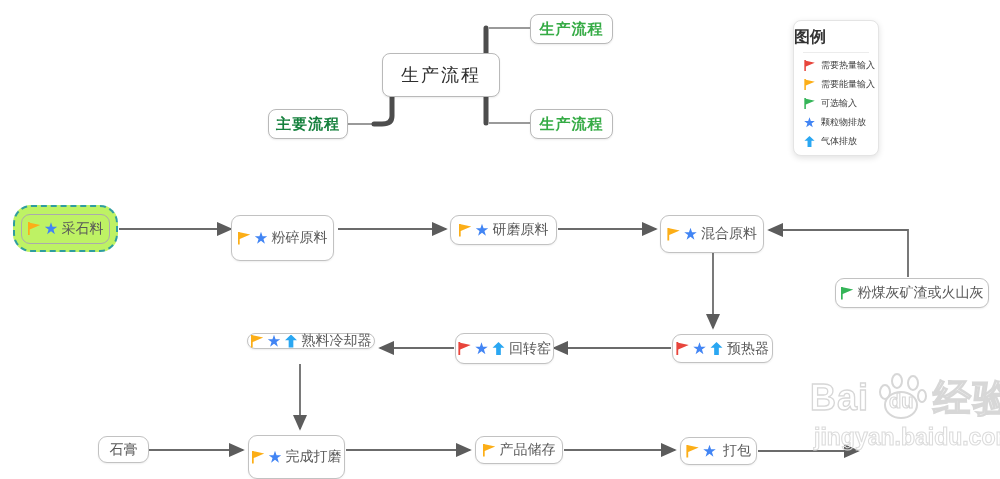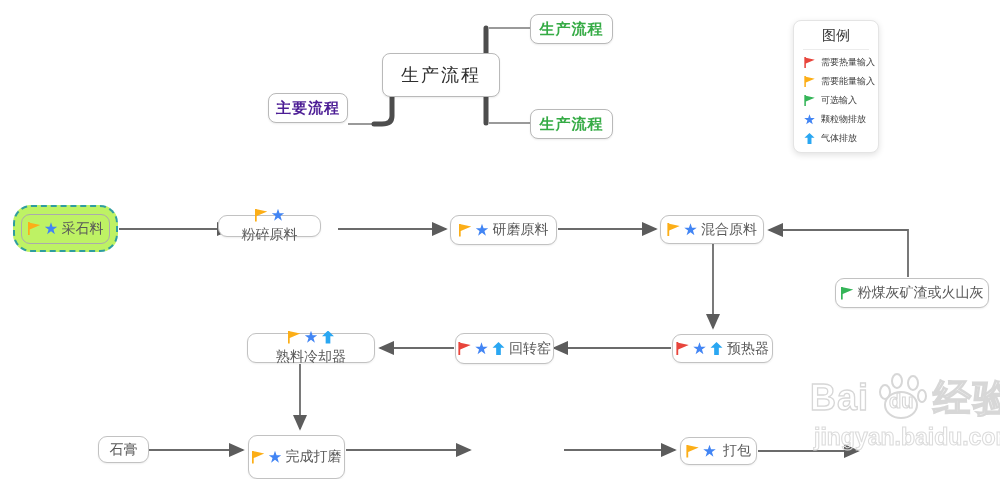--- a/index.html
+++ b/index.html
@@ -25,21 +25,21 @@
   
   .mm-node{position:absolute;z-index:2;box-sizing:border-box;background:#fff;border:1px solid #b9b9b9;
            border-radius:8px;display:flex;align-items:center;justify-content:center;
            font-family:"Liberation Serif","DejaVu Serif",serif;box-shadow:0 1px 2px rgba(0,0,0,.08);white-space:nowrap;}
   .mm-root{font-size:18px;color:#2e2e2e;letter-spacing:2px;}
   .mm-child{font-size:15px;font-weight:bold;letter-spacing:1px;}
 
   
   .legend{position:absolute;z-index:4;box-sizing:border-box;background:#fff;border:1px solid #e4e4e4;
           border-radius:8px;box-shadow:0 2px 6px rgba(0,0,0,.12);padding:5px 0 4px;}
-  .legend-title{text-align:center;font-size:14px;font-weight:normal;color:#333;padding:1px 0 4px;}
+  .legend-title{font-size:16px;font-weight:bold;color:#333;padding:1px 0 4px;}
   .legend-divider{border-top:1px solid #ececec;margin:0 9px 3px;}
   .lrow{display:flex;align-items:center;gap:6px;padding:3px 10px;font-size:9px;color:#3d3d3d;white-space:nowrap;}
   .lrow .icon{width:11px;height:11px;}
 
   
   .wm{position:absolute;z-index:3;pointer-events:none;color:transparent;
       -webkit-text-stroke:1.3px #d7d7d7;font-weight:bold;white-space:nowrap;margin-left:40px;}
   .wm-row1{display:flex;align-items:center;gap:6px;}
   .wm-bai{font-size:36px;letter-spacing:1px;}
   .wm-jy{font-size:38px;letter-spacing:2px;}
@@ -87,21 +87,21 @@
 
   <div class="mm-node mm-root" style="left:382px;top:53px;width:118px;height:44px;">
     <span>生产流程</span>
   </div>
   <div class="mm-node mm-child" style="left:530px;top:14px;width:83px;height:30px;color:#35ab45;">
     <span>生产流程</span>
   </div>
   <div class="mm-node mm-child" style="left:530px;top:109px;width:83px;height:30px;color:#35ab45;">
     <span>生产流程</span>
   </div>
-  <div class="mm-node mm-child" style="left:268px;top:93px;width:80px;height:30px;color:#4c1d95;">
+  <div class="mm-node mm-child" style="left:268px;top:109px;width:80px;height:30px;color:#15803d;">
     <span>主要流程</span>
   </div>
 
   <div class="legend" style="left:793px;top:20px;width:86px;">
     <div class="legend-title">图例</div>
     <div class="legend-divider"></div>
     <div class="lrow">
       <span class="licons" style="display:flex">
           <span class="icon shape-flag" style="background: rgb(232, 69, 60);"></span>
         </span>
@@ -136,37 +136,37 @@
   <div class="sel-wrap" style="left:13px;top:205px;width:105px;height:47px;">
     <div class="node" style="width:89px;height:30px;">
       <span style="display:flex;gap:4px">
           <span class="icon shape-flag" style="background: rgb(252, 174, 23);"></span>
           <span class="icon shape-star" style="background: rgb(66, 133, 244);"></span>
         </span>
       <span>采石料</span>
     </div>
   </div>
 
-  <div class="node" style="left:218px;top:215px;width:103px;height:22px;flex-direction:column;">
+  <div class="node" style="left:231px;top:215px;width:103px;height:46px;">
     <span style="display:flex;gap:4px">
         <span class="icon shape-flag" style="background: rgb(252, 174, 23);"></span>
         <span class="icon shape-star" style="background: rgb(66, 133, 244);"></span>
       </span>
     <span>粉碎原料</span>
   </div>
 
   <div class="node" style="left:450px;top:215px;width:107px;height:30px;">
     <span style="display:flex;gap:4px">
         <span class="icon shape-flag" style="background: rgb(252, 174, 23);"></span>
         <span class="icon shape-star" style="background: rgb(66, 133, 244);"></span>
       </span>
     <span>研磨原料</span>
   </div>
 
-  <div class="node" style="left:660px;top:215px;width:104px;height:29px;">
+  <div class="node" style="left:660px;top:215px;width:104px;height:38px;">
     <span style="display:flex;gap:4px">
         <span class="icon shape-flag" style="background: rgb(252, 174, 23);"></span>
         <span class="icon shape-star" style="background: rgb(66, 133, 244);"></span>
       </span>
     <span>混合原料</span>
   </div>
 
   <div class="node" style="left:835px;top:278px;width:154px;height:30px;">
     <span style="display:flex;gap:4px">
         <span class="icon shape-flag" style="background: rgb(53, 181, 88);"></span>
@@ -185,41 +185,47 @@
 
   <div class="node" style="left:455px;top:333px;width:99px;height:31px;">
     <span style="display:flex;gap:4px">
         <span class="icon shape-flag" style="background: rgb(232, 69, 60);"></span>
         <span class="icon shape-star" style="background: rgb(66, 133, 244);"></span>
         <span class="icon shape-arrow-up" style="background: rgb(42, 167, 242);"></span>
       </span>
     <span>回转窑</span>
   </div>
 
-  <div class="node" style="left:247px;top:333px;width:128px;height:30px;flex-direction:column;">
+  <div class="node" style="left:247px;top:333px;width:128px;height:16px;">
     <span style="display:flex;gap:4px">
         <span class="icon shape-flag" style="background: rgb(252, 174, 23);"></span>
         <span class="icon shape-star" style="background: rgb(66, 133, 244);"></span>
         <span class="icon shape-arrow-up" style="background: rgb(42, 167, 242);"></span>
       </span>
     <span>熟料冷却器</span>
   </div>
 
   <div class="node" style="left:98px;top:436px;width:51px;height:27px;">
     <span>石膏</span>
   </div>
 
   <div class="node" style="left:248px;top:435px;width:97px;height:44px;">
     <span style="display:flex;gap:4px">
         <span class="icon shape-flag" style="background: rgb(252, 174, 23);"></span>
         <span class="icon shape-star" style="background: rgb(66, 133, 244);"></span>
       </span>
     <span>完成打磨</span>
   </div>
 
+  <div class="node" style="left:475px;top:436px;width:88px;height:28px;">
+    <span style="display:flex;gap:4px">
+        <span class="icon shape-flag" style="background: rgb(252, 174, 23);"></span>
+      </span>
+    <span>产品储存</span>
+  </div>
 
   <div class="node" style="left:680px;top:437px;width:77px;height:28px;gap:7px;">
     <span style="display:flex;gap:4px">
         <span class="icon shape-flag" style="background: rgb(252, 174, 23);"></span>
         <span class="icon shape-star" style="background: rgb(66, 133, 244);"></span>
       </span>
     <span>打包</span>
   </div>
 
 

